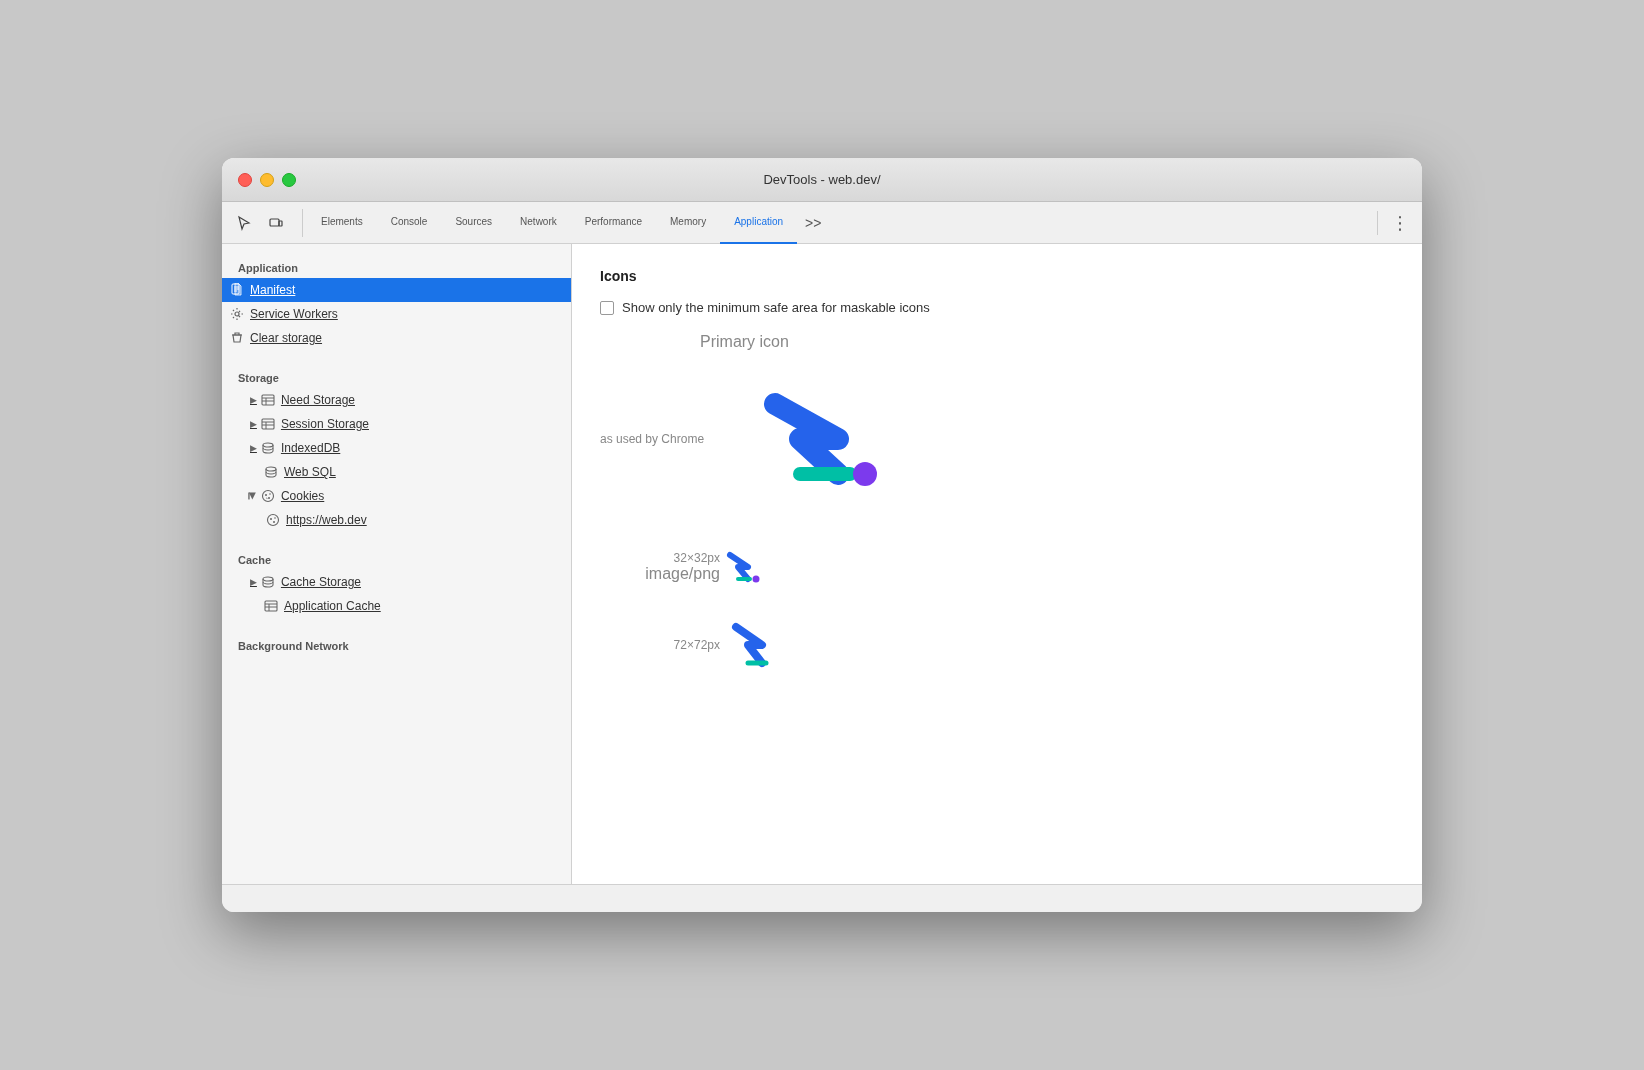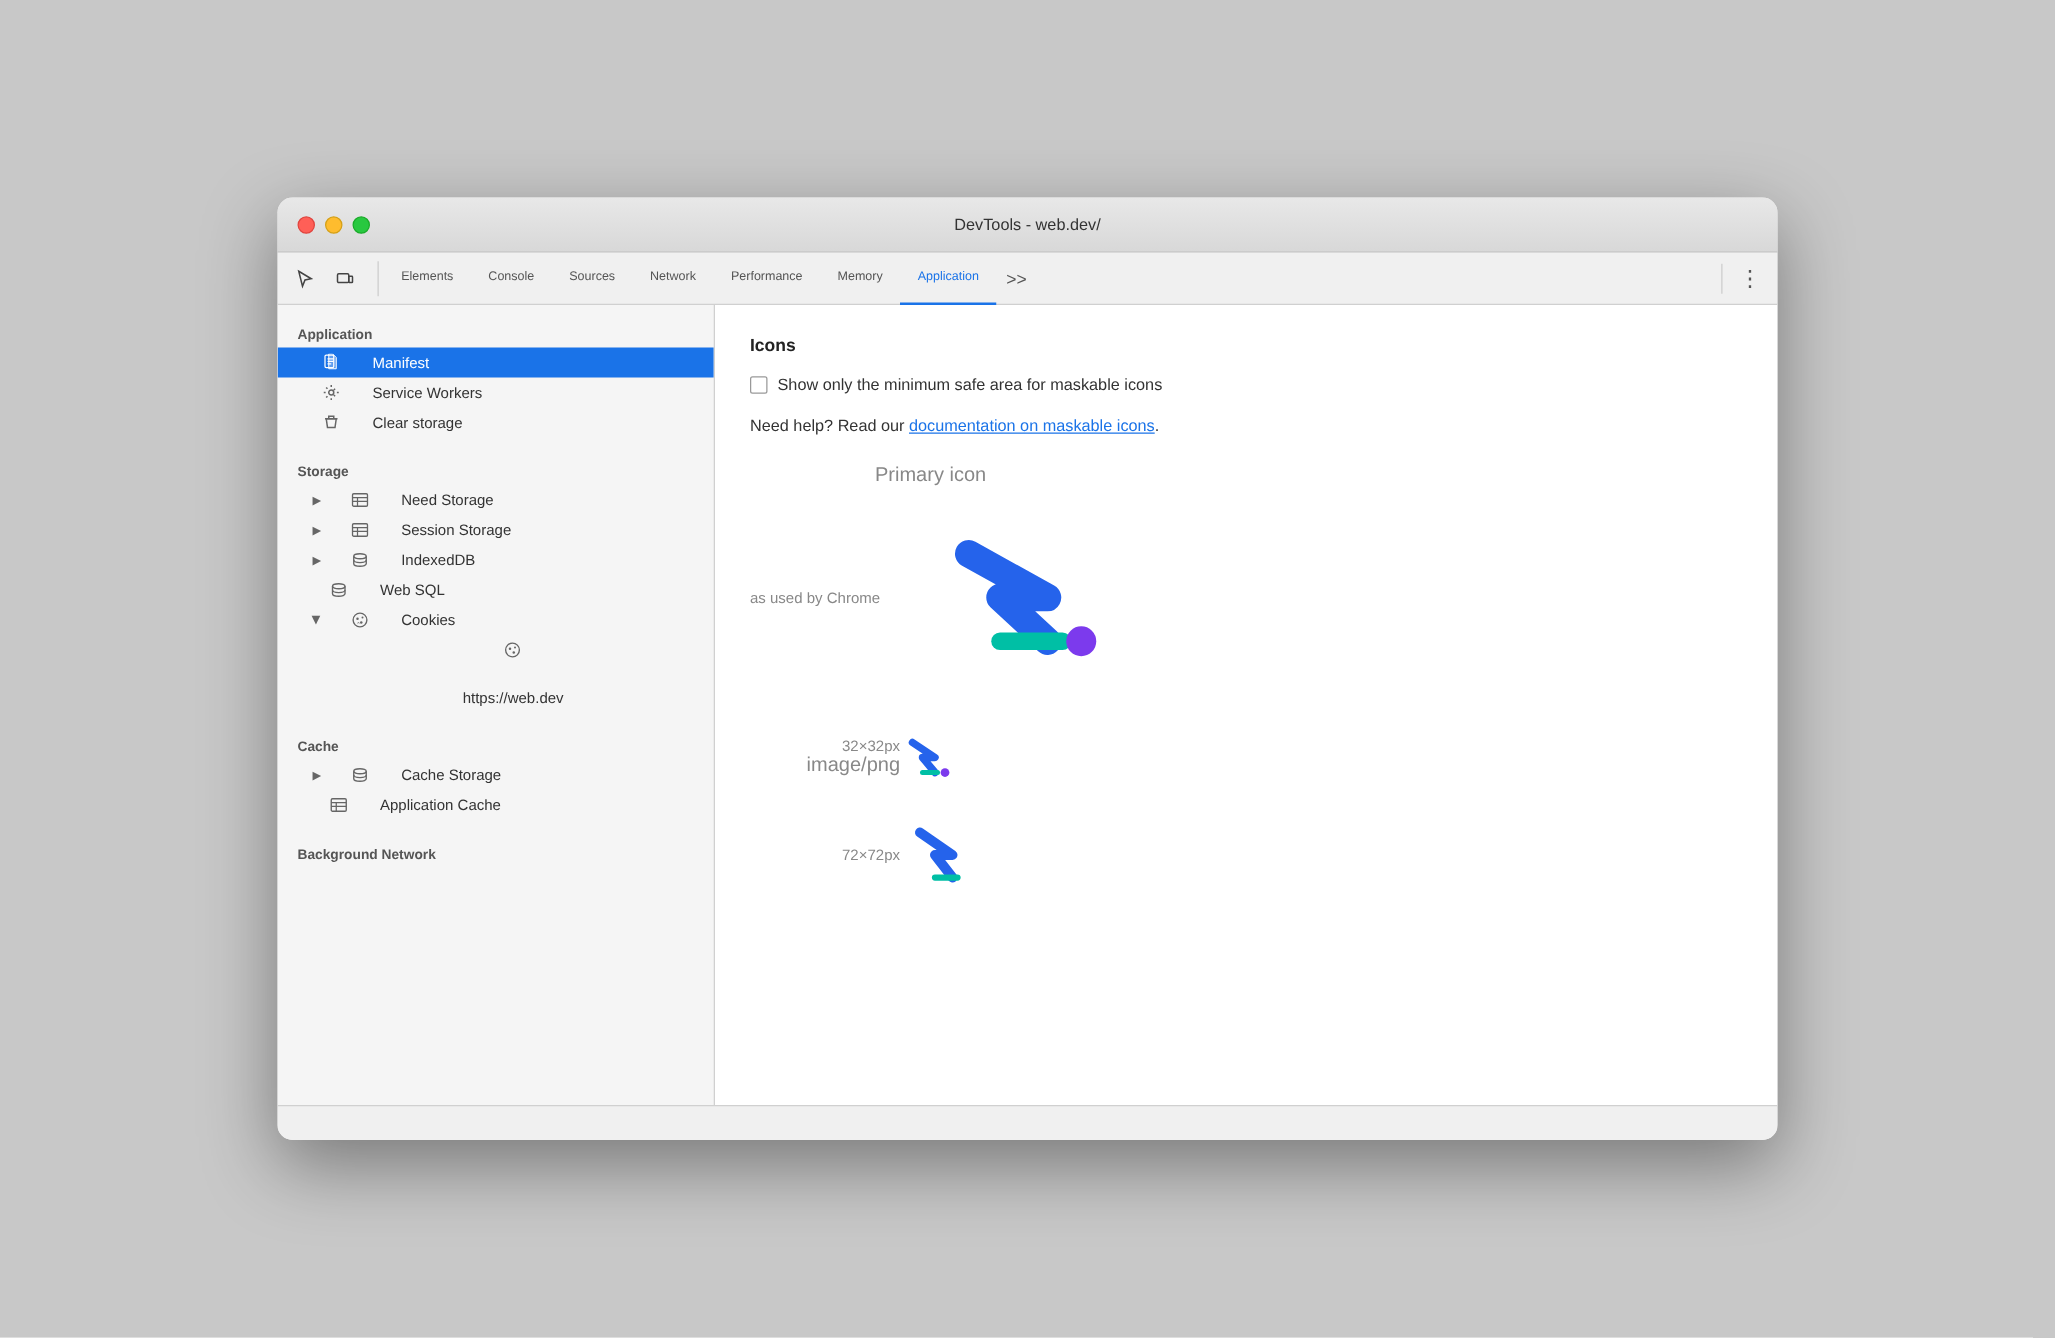--- a/index.html
+++ b/index.html
@@ -130,33 +130,34 @@
     .sidebar-section-label {
       padding: 10px 16px 4px 16px;
       font-size: 11px;
       font-weight: 600;
       color: #555;
       text-transform: none;
     }
     .sidebar-item {
       display: flex;
       align-items: center;
-      padding: 5px 16px 5px 36px;
+      padding: 5px 16px 5px 8px;
       font-size: 12px;
       color: #333;
       cursor: pointer;
-      gap: 24px;
+      gap: 4px;
+      text-decoration: underline;
     }
     .sidebar-item.active {
       background: #1a73e8;
       color: white;
     }
     .sidebar-item.active .sidebar-icon { color: white; }
     .sidebar-item.indent1 { padding-left: 28px; }
-    .sidebar-item.indent2 { padding-left: 44px; flex-direction: column; }
+    .sidebar-item.indent2 { padding-left: 44px; }
     .sidebar-icon {
       font-size: 13px;
       color: #666;
       display: flex;
       align-items: center;
       width: 16px;
     }
     .sidebar-item.active .sidebar-icon { color: white; }
     .triangle {
       font-size: 9px;
@@ -484,23 +485,20 @@
     </div>
 
     <div class="content-pane">
       <div class="section-heading">Icons</div>
 
       <div class="checkbox-row">
         <div class="checkbox-box"></div>
         <span class="checkbox-label">Show only the minimum safe area for maskable icons</span>
       </div>
 
-      <div class="help-text">
-        <span>Need help? Read our </span><a class="help-link">documentation on maskable icons</a><span>.</span>
-      </div>
 
       <div class="primary-icon-section">
         <div class="primary-icon-label">Primary icon</div>
         <div class="primary-icon-row">
           <div class="icon-sublabel">as used by Chrome</div>
           <div class="icon-preview-large">
 
             <svg class="webdev-logo-large" viewBox="0 0 140 140" xmlns="http://www.w3.org/2000/svg">
 
               <path d="M30 25 L95 68 L55 68 L95 110 L30 110 L68 68 L30 68Z" fill="none"></path>

